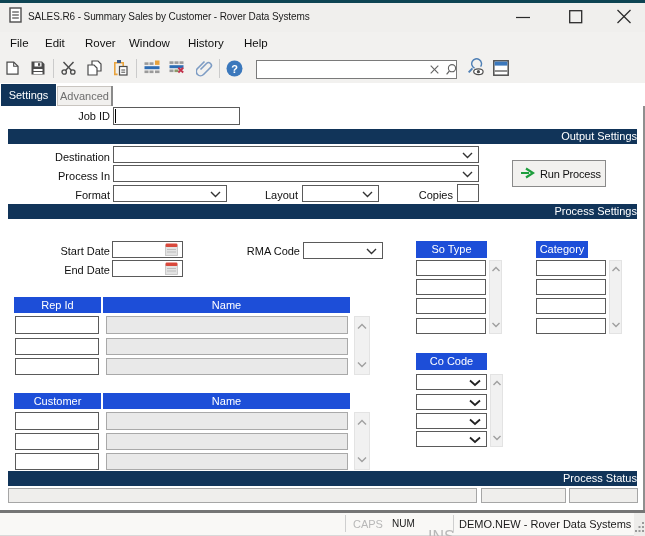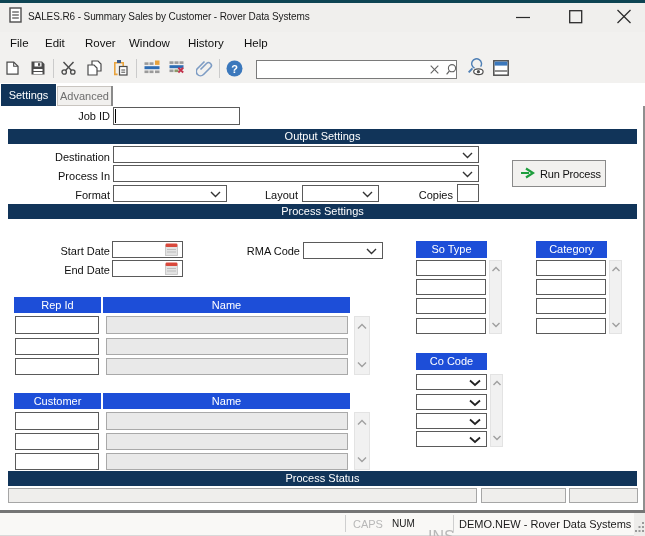--- a/index.html
+++ b/index.html
@@ -1,17 +1,17 @@
 <!DOCTYPE html>
 <html><head><meta charset="utf-8"><style>
 *{margin:0;padding:0;box-sizing:border-box}
 html,body{width:645px;height:536px;overflow:hidden}
 body{font-family:"Liberation Sans",sans-serif;background:#fff;position:relative}
 .abs{position:absolute}
-.bar{position:absolute;left:8px;width:629px;height:15px;background:#113459;color:#fff;font-size:11px;text-align:center;line-height:15px}
+.bar{position:absolute;left:8px;width:629px;height:15px;background:#113459;color:#fff;font-size:11px;text-align:right;line-height:15px}
 .lbl{position:absolute;font-size:11px;color:#101010;text-align:right;white-space:nowrap}
 .in{position:absolute;background:#fff;border:1px solid #5a5a5a}
 .gin{position:absolute;background:#e9e9e9;border:1px solid #a9a9a9}
 .dd{position:absolute;background:#fff;border:1px solid #5a5a5a}
 .dd svg{position:absolute;right:5px;top:50%;margin-top:-3px}
 .sb{position:absolute;background:#f1f1f1;border:1px solid #e3e3e3}
 .sb svg{position:absolute;left:50%;transform:translateX(-50%)}
 .hdr{position:absolute;background:#1d4ed8;color:#fff;font-size:11px;text-align:center}
 .sep{position:absolute;width:1px;background:#cbcbcb;top:59px;height:19px}
 .mi{font-size:11.5px;color:#101010}
@@ -213,21 +213,21 @@
 <div class="in" style="left:416px;top:318px;width:70px;height:16px"></div>
 <div class="sb" style="left:489px;top:260px;width:13px;height:74px">
  <svg style="top:5px" width="9" height="6" viewBox="0 0 9 6">
       <polyline points="1,5 4.5,1.5 8,5" fill="none" stroke="#9f9f9f" stroke-width="1.4"></polyline>
     </svg>
  <svg style="bottom:5px" width="9" height="6" viewBox="0 0 9 6">
       <polyline points="1,1 4.5,4.5 8,1" fill="none" stroke="#9f9f9f" stroke-width="1.4"></polyline>
     </svg>
 </div>
 
-<div class="hdr" style="left:536px;top:241px;width:71px;height:17px;line-height:17px">Category</div>
+<div class="hdr" style="left:536px;top:241px;width:52px;height:17px;line-height:17px">Category</div>
 <div class="in" style="left:536px;top:260px;width:70px;height:16px"></div>
 <div class="in" style="left:536px;top:279px;width:70px;height:16px"></div>
 <div class="in" style="left:536px;top:298px;width:70px;height:16px"></div>
 <div class="in" style="left:536px;top:318px;width:70px;height:16px"></div>
 <div class="sb" style="left:609px;top:260px;width:13px;height:74px">
  <svg style="top:5px" width="9" height="6" viewBox="0 0 9 6">
       <polyline points="1,5 4.5,1.5 8,5" fill="none" stroke="#9f9f9f" stroke-width="1.4"></polyline>
     </svg>
  <svg style="bottom:5px" width="9" height="6" viewBox="0 0 9 6">
       <polyline points="1,1 4.5,4.5 8,1" fill="none" stroke="#9f9f9f" stroke-width="1.4"></polyline>

